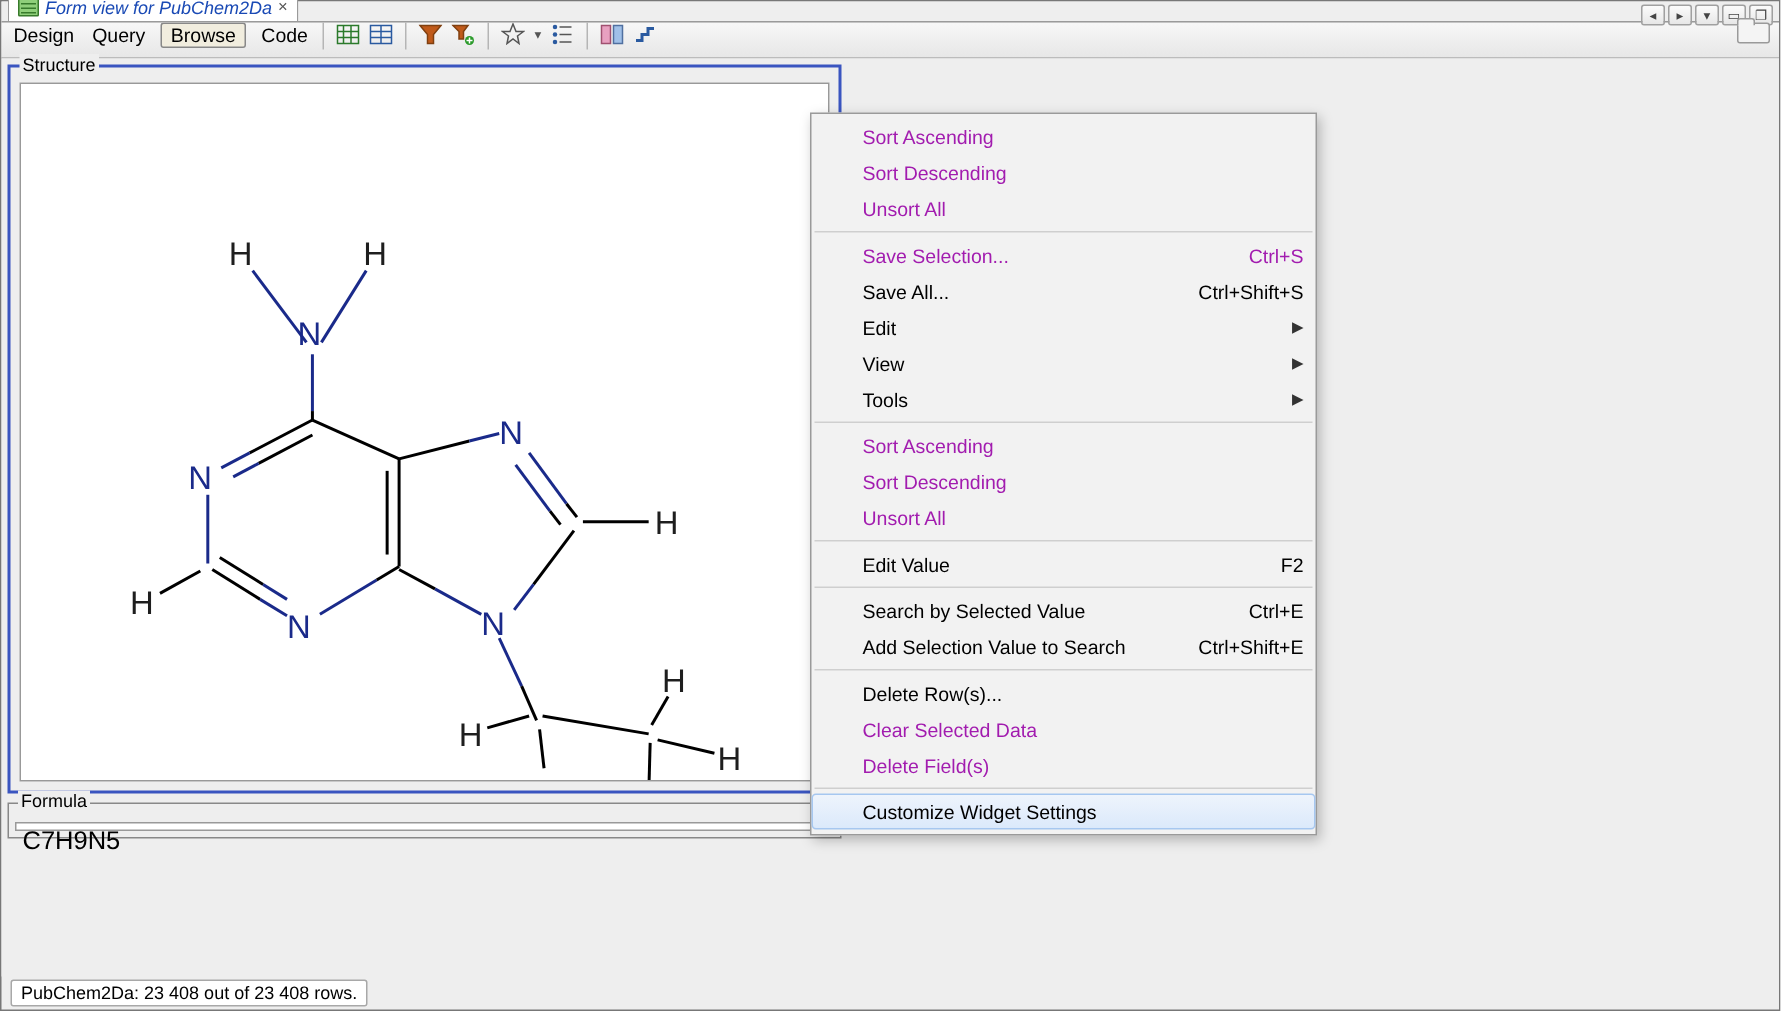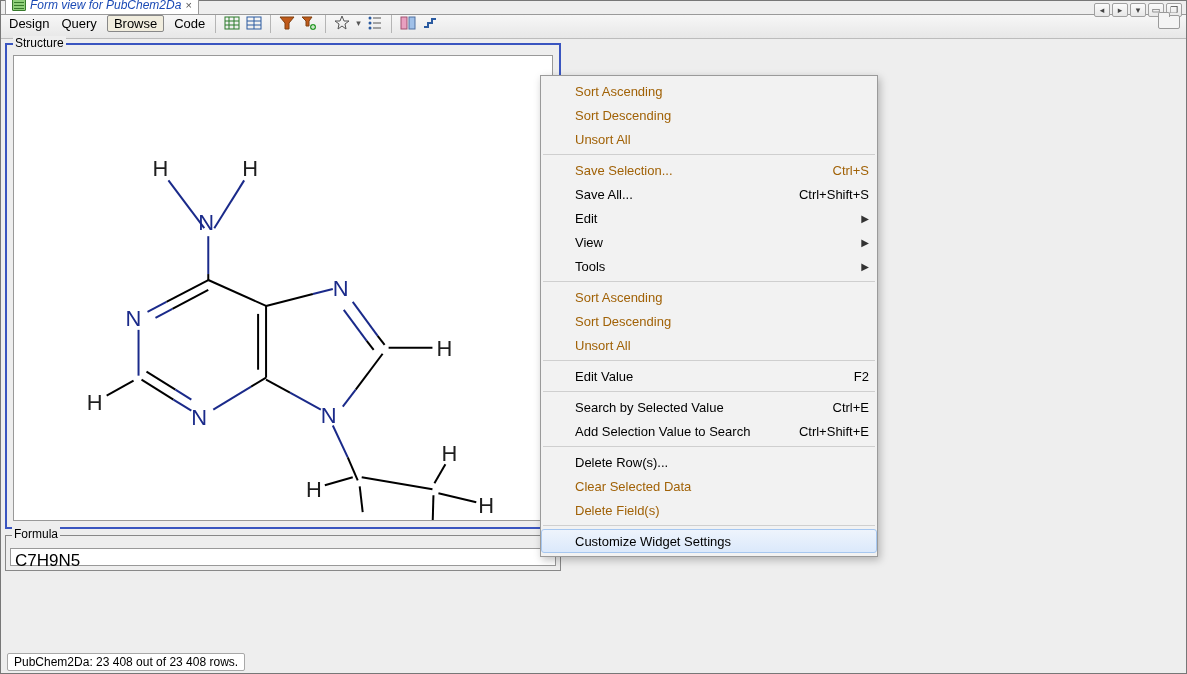--- a/index.html
+++ b/index.html
@@ -25,30 +25,30 @@
   .folder-icon { width: 22px; height: 14px; border: 1px solid #9a9a9a; border-radius: 2px; position: relative; background: #f4f4f4; }
   .folder-icon::before { content: ""; position: absolute; left: -1px; top: -4px; width: 10px; height: 4px; border: 1px solid #9a9a9a; border-bottom: none; background: #f4f4f4; border-top-left-radius: 2px; border-top-right-radius: 2px; }
 
   .work-area { flex: 1; background: #eeeeee; padding: 4px; position: relative; }
   .panel { border: 1px solid #888; background: #eeeeee; margin-bottom: 6px; position: relative; }
   .panel.structure { border: 2px solid #3a55c0; height: 486px; width: 556px; }
   .panel legend, .panel-title { position: relative; left: 3px; top: -1px; font-size: 12px; background: #eeeeee; padding: 0 2px; }
   .panel-title { position: absolute; top: -9px; left: 6px; z-index: 2; }
   .structure-canvas { position: absolute; top: 10px; left: 6px; right: 6px; bottom: 6px; background: #fff; border: 1px solid #999; }
 
-  .panel.formula { width: 556px; height: 36px; }
+  .panel.formula { width: 556px; height: 24px; }
   .formula-value { position: absolute; top: 12px; left: 4px; right: 4px; bottom: 4px; background: #fff; border: 1px solid #999; padding: 2px 4px; font-size: 17px; }
 
   .status-bar { height: 22px; display: flex; align-items: center; padding: 0 6px; }
   .status-badge { background: #fff; border: 1px solid #a8a8a8; border-radius: 2px; padding: 1px 6px; font-size: 12px; }
 
   
   .ctx { position: absolute; left: 539px; top: 36px; width: 338px; background: #f2f2f2; border: 1px solid #9a9a9a; box-shadow: 2px 3px 8px rgba(0,0,0,0.25); z-index: 500; padding: 3px 0; }
   .ctx .row { display: flex; align-items: center; height: 24px; padding: 0 8px 0 34px; font-size: 13px; position: relative; }
-  .ctx .row.disabled { color: #a16207; }
+  .ctx .row.disabled { color: #a21caf; }
   .ctx .row.enabled { color: #000; cursor: pointer; }
   .ctx .row .shortcut { margin-left: auto; color: inherit; padding-left: 16px; }
   .ctx .row .arrow { margin-left: auto; font-size: 10px; color: #333; }
   .ctx .divider { height: 1px; background: #cfcfcf; margin: 3px 2px; }
   .ctx .row.highlight { background: linear-gradient(#eef4fc,#dbe9fb); border: 1px solid #a6c7f0; border-radius: 3px; padding-left: 33px; height: 24px; }
 
   
   .mol-label { font-family: Arial, sans-serif; font-size: 22px; font-weight: 400; }
   .mol-N { fill: #1a2a8a; }
   .mol-H { fill: #1e1e1e; }

